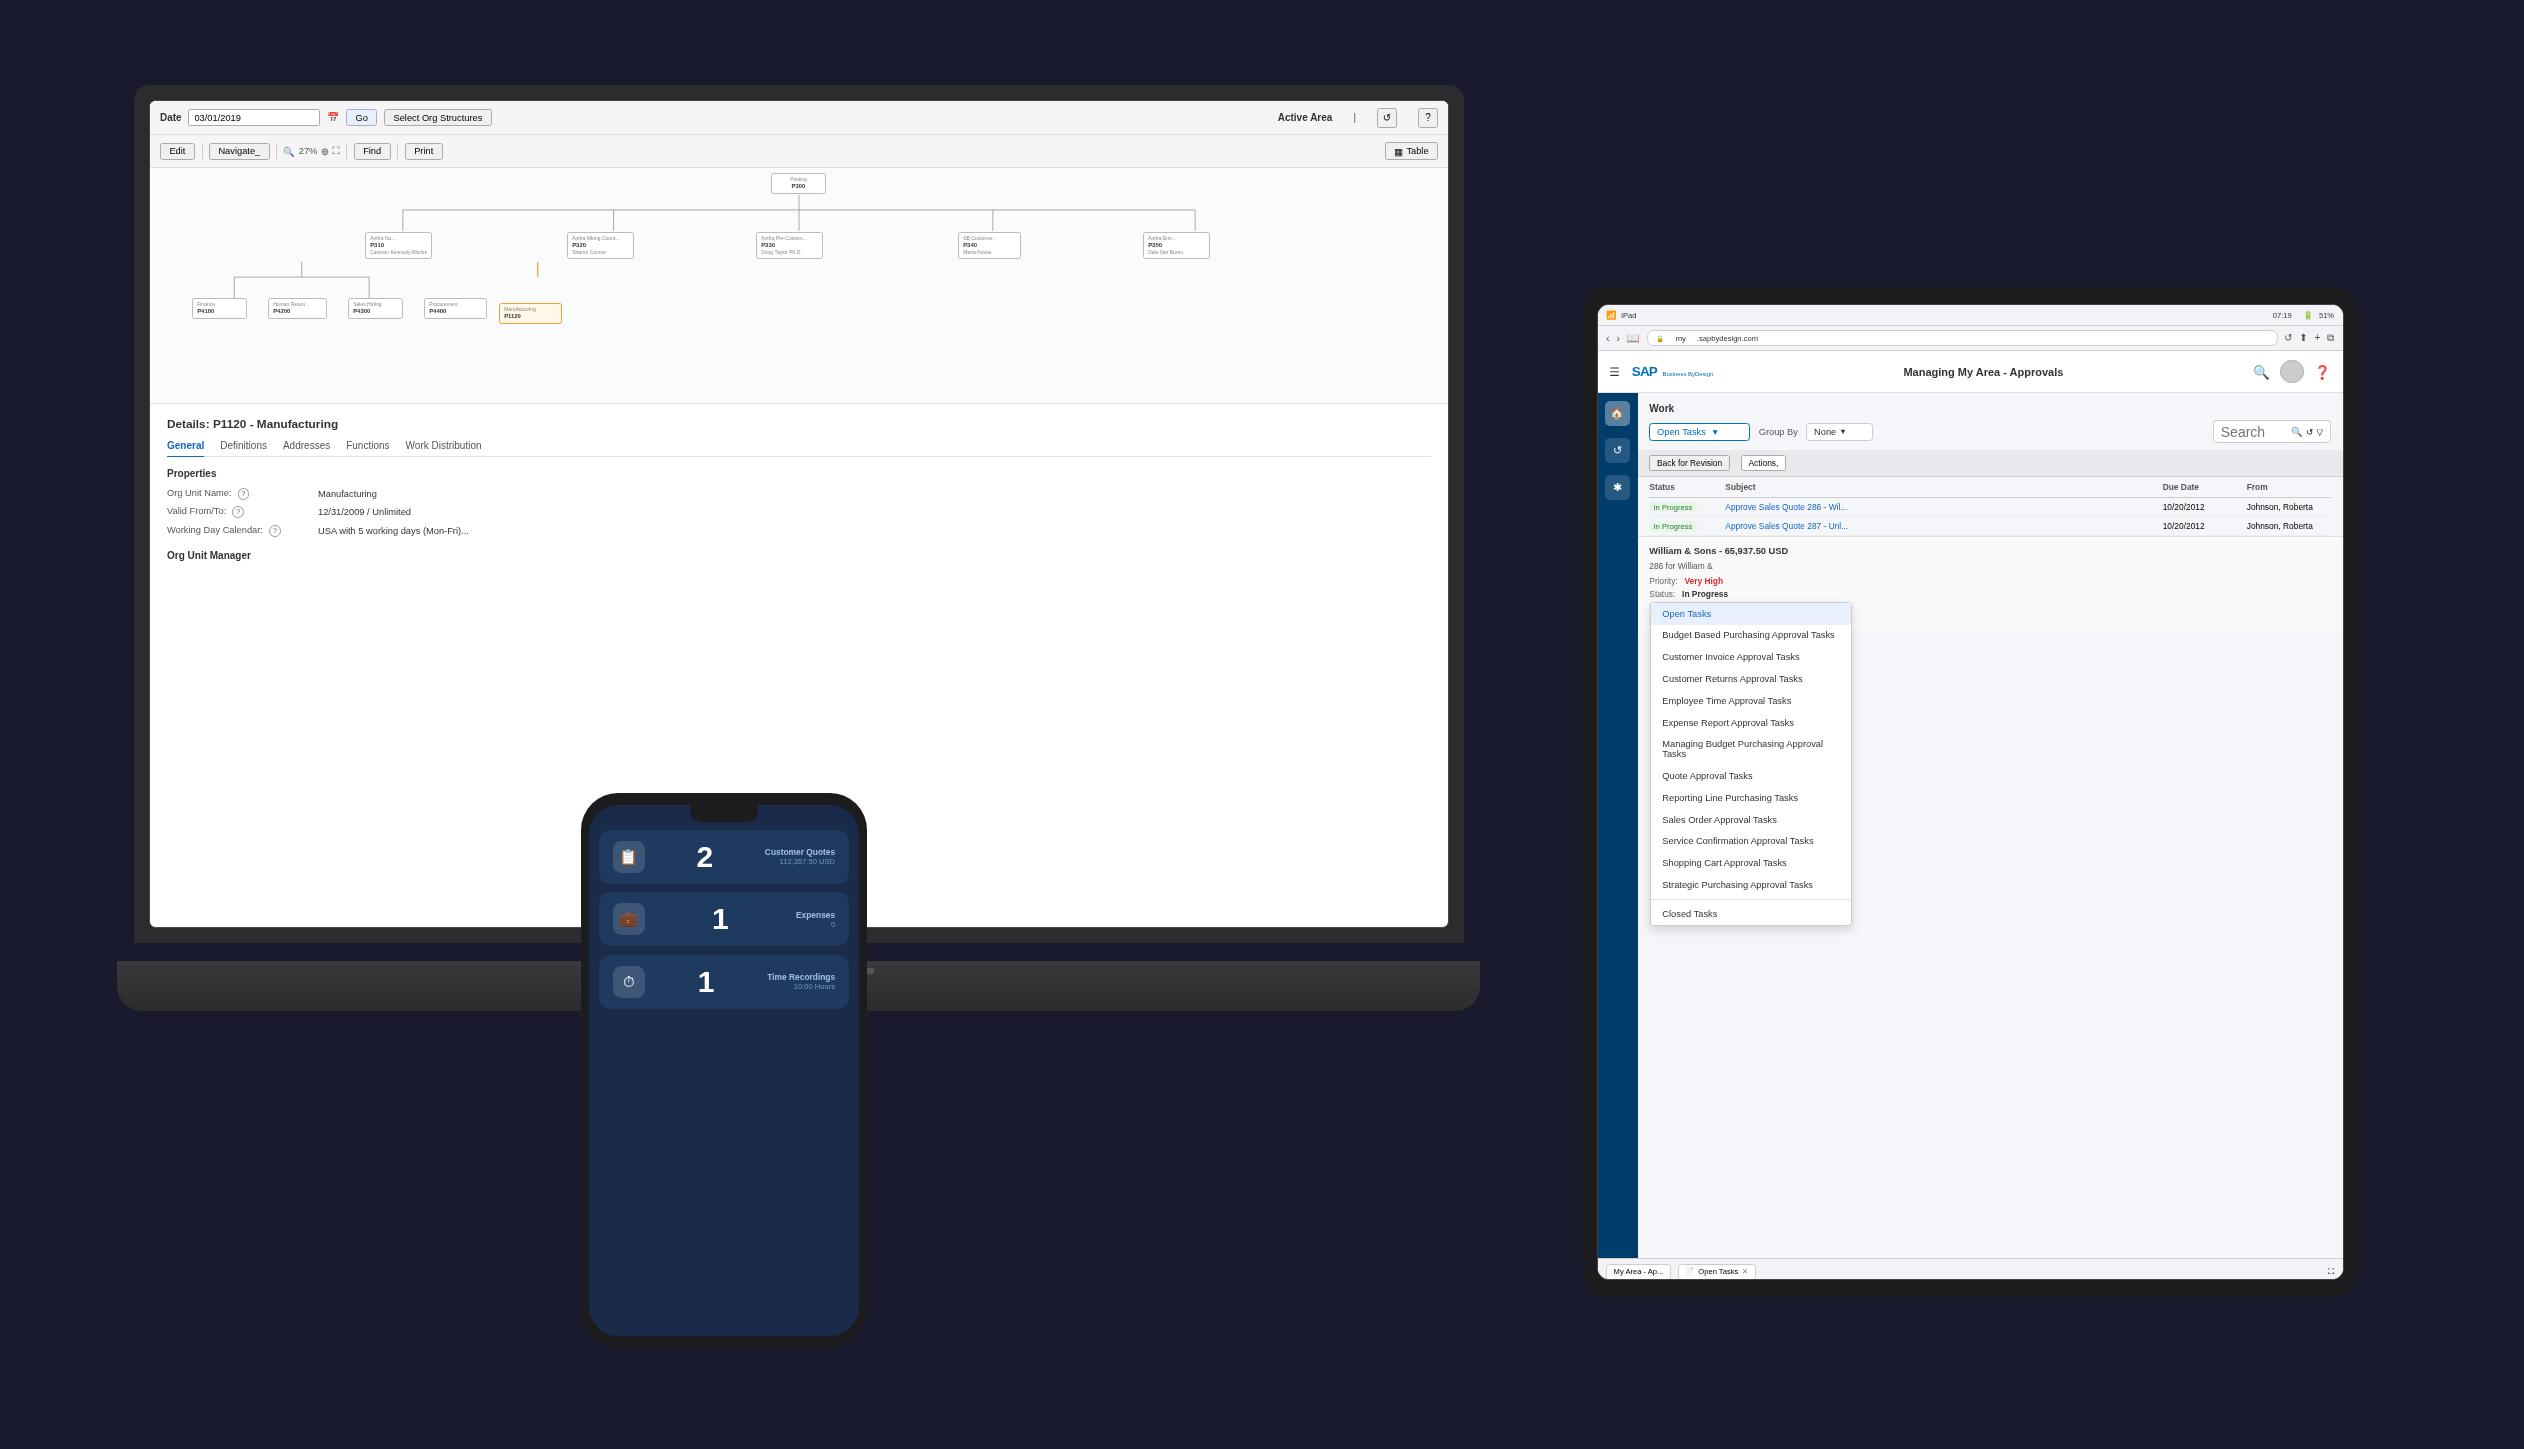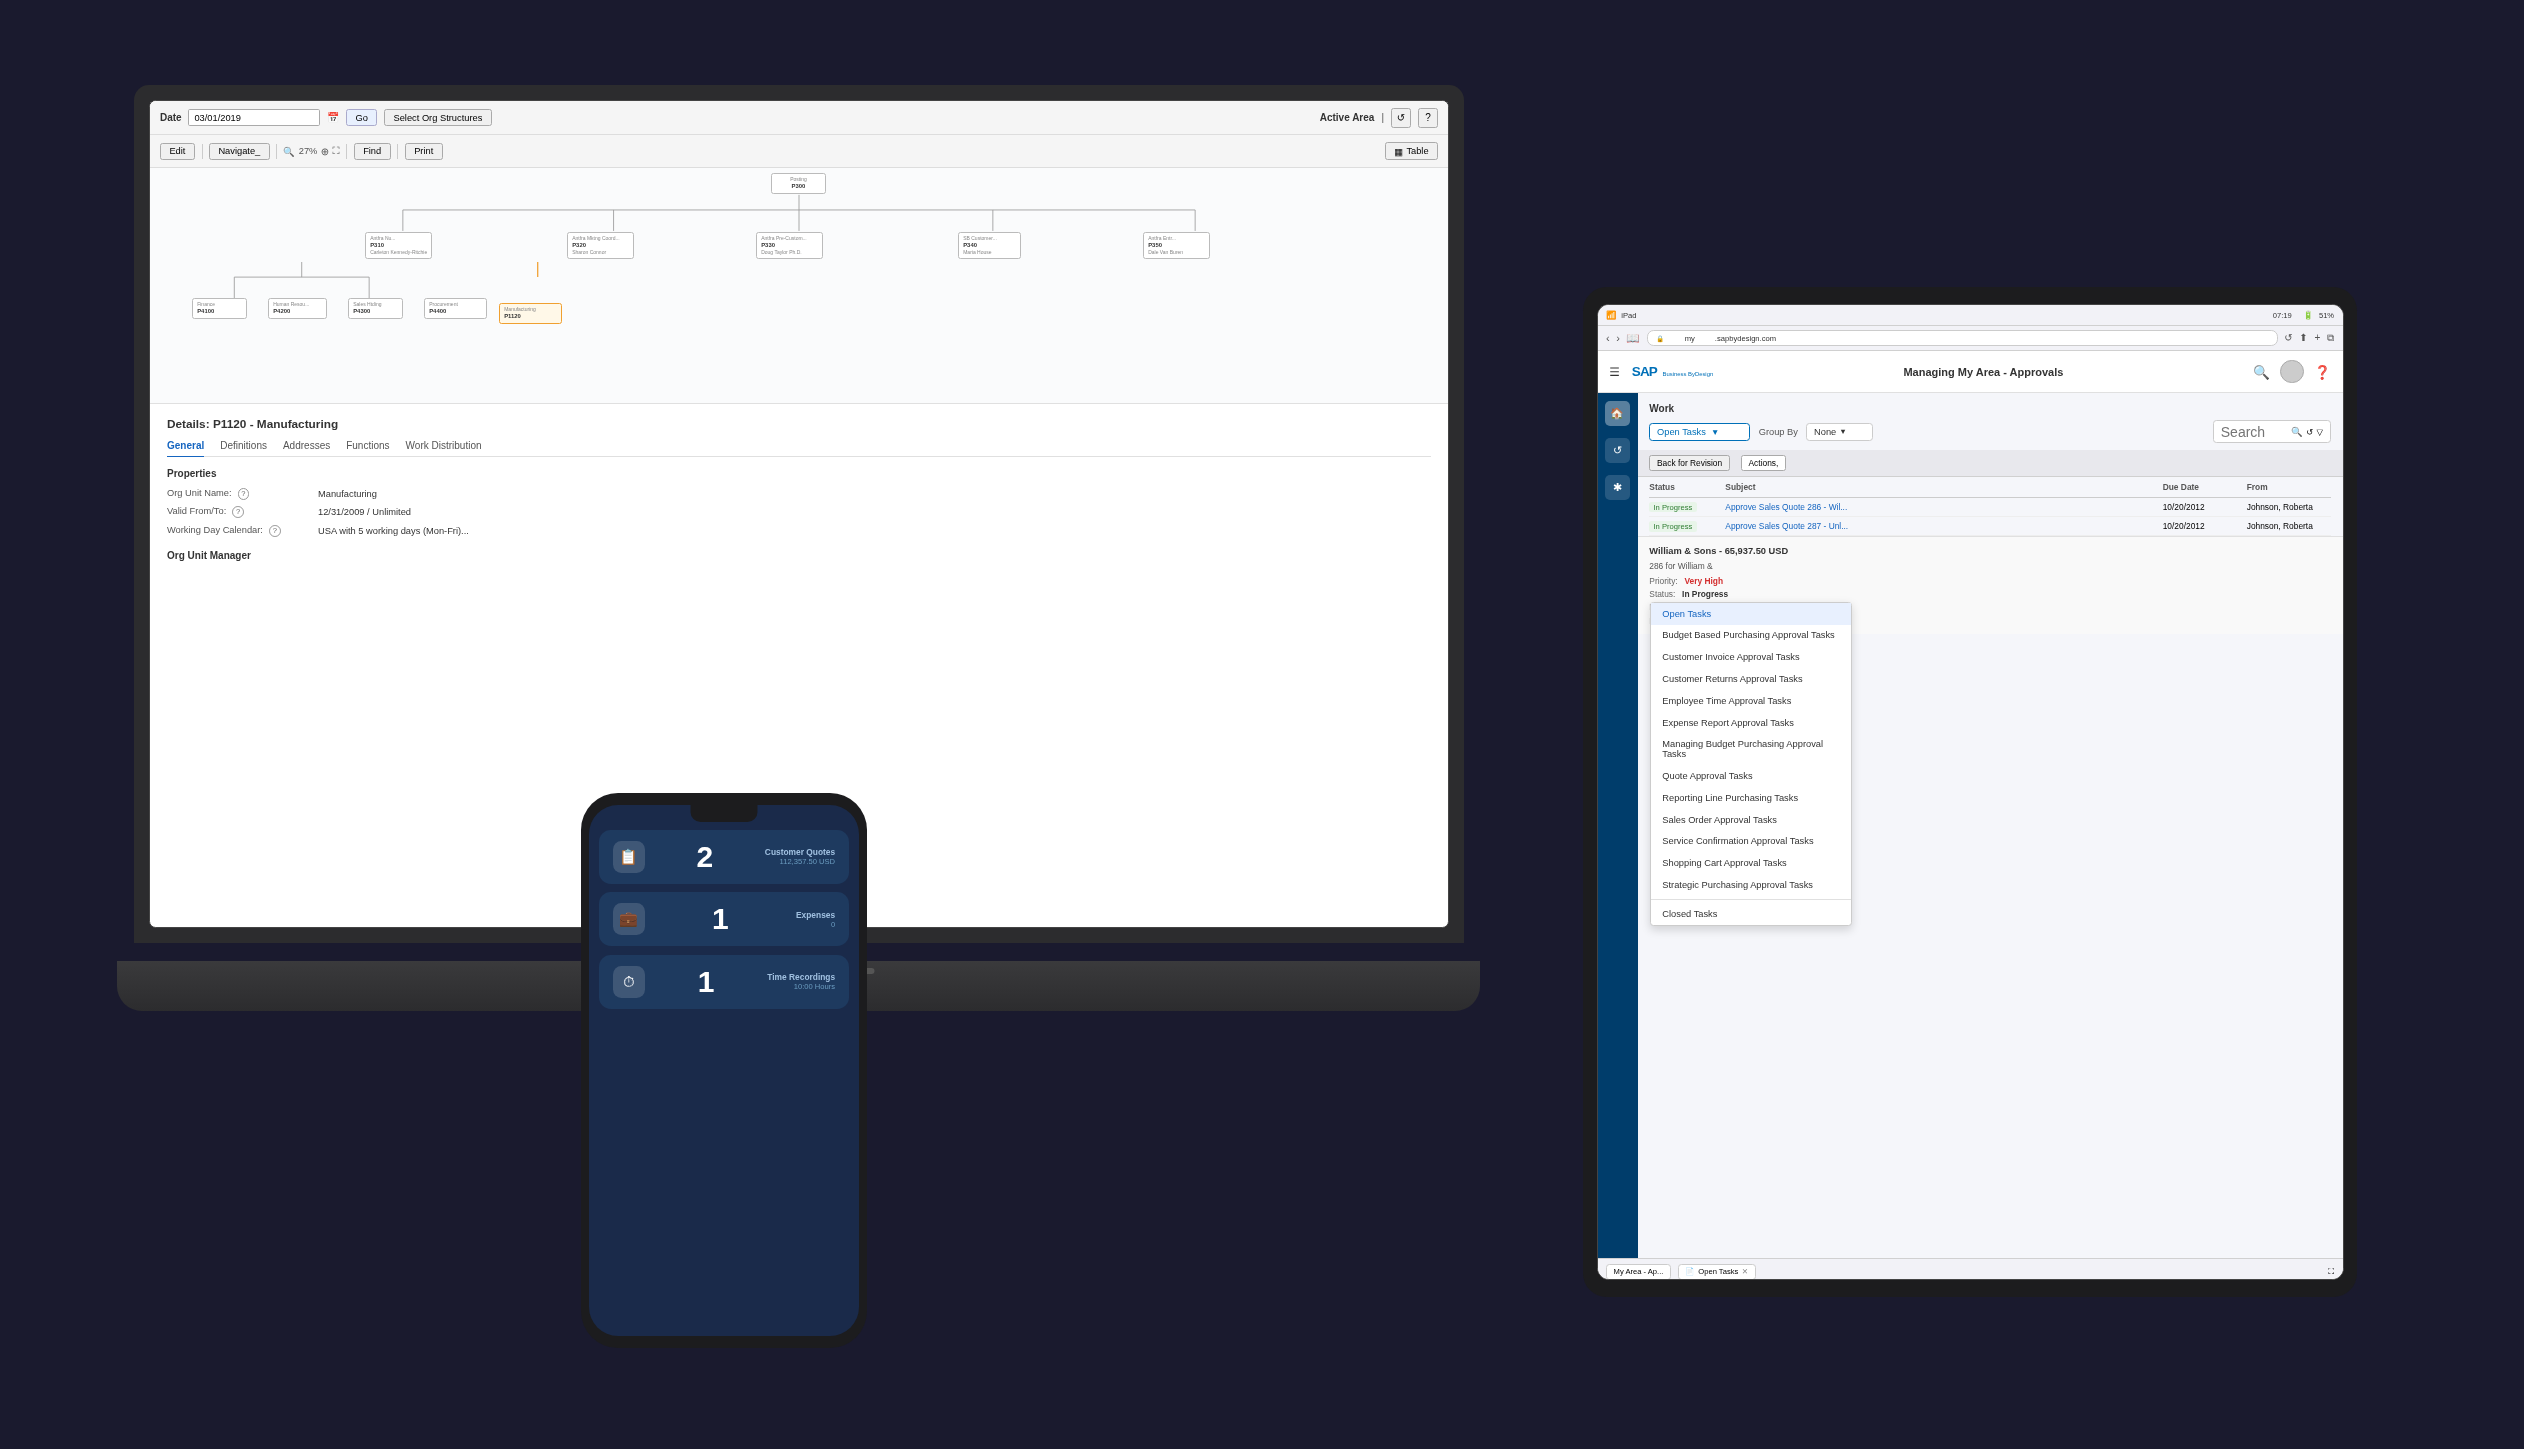--- a/index.html
+++ b/index.html
@@ -281,21 +281,21 @@
     .tab-url-bar {
       flex: 1;
       background: #fff;
       border: 0.8px solid #ccc;
       border-radius: 6.7px;
       padding: 2.5px 8.4px;
       font-size: 7.6px;
       color: #333;
       display: flex;
       align-items: flex-end;
-      gap: 20px;
+      gap: 11px;
     }
     .tab-url-lock { color: #888; font-size: 6.7px; }
     .tab-nav-icons {
       display: flex;
       gap: 6.7px;
       font-size: 10px;
       color: #555;
     }
 
     
@@ -669,21 +669,21 @@
       top: 0; left: 0;
       width: 100%;
       height: 100%;
       pointer-events: none;
     }
 
     
     .ls-active-area {
       display: flex;
       align-items: center;
-      gap: 7px;
+      gap: 21px;
       margin-left: auto;
     }
     .ls-active-label {
       font-size: 10px;
       color: #333;
       font-weight: bold;
     }
     .ls-icon-btn {
       border: 0.8px solid #aaa;
       background: #f0f0f0;

